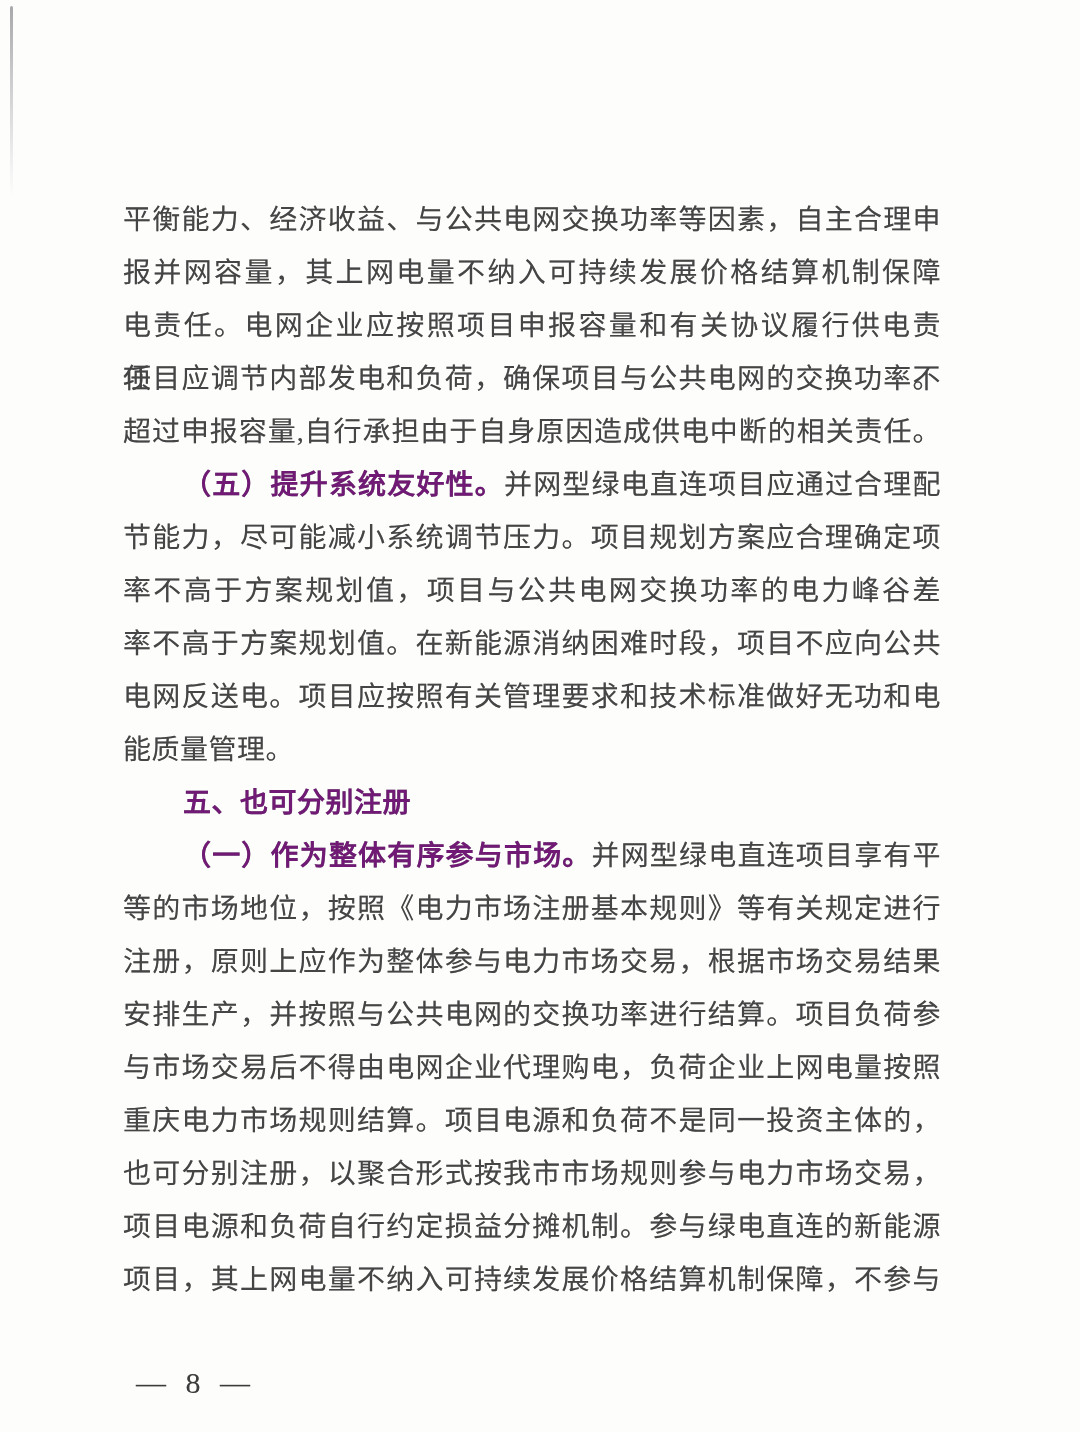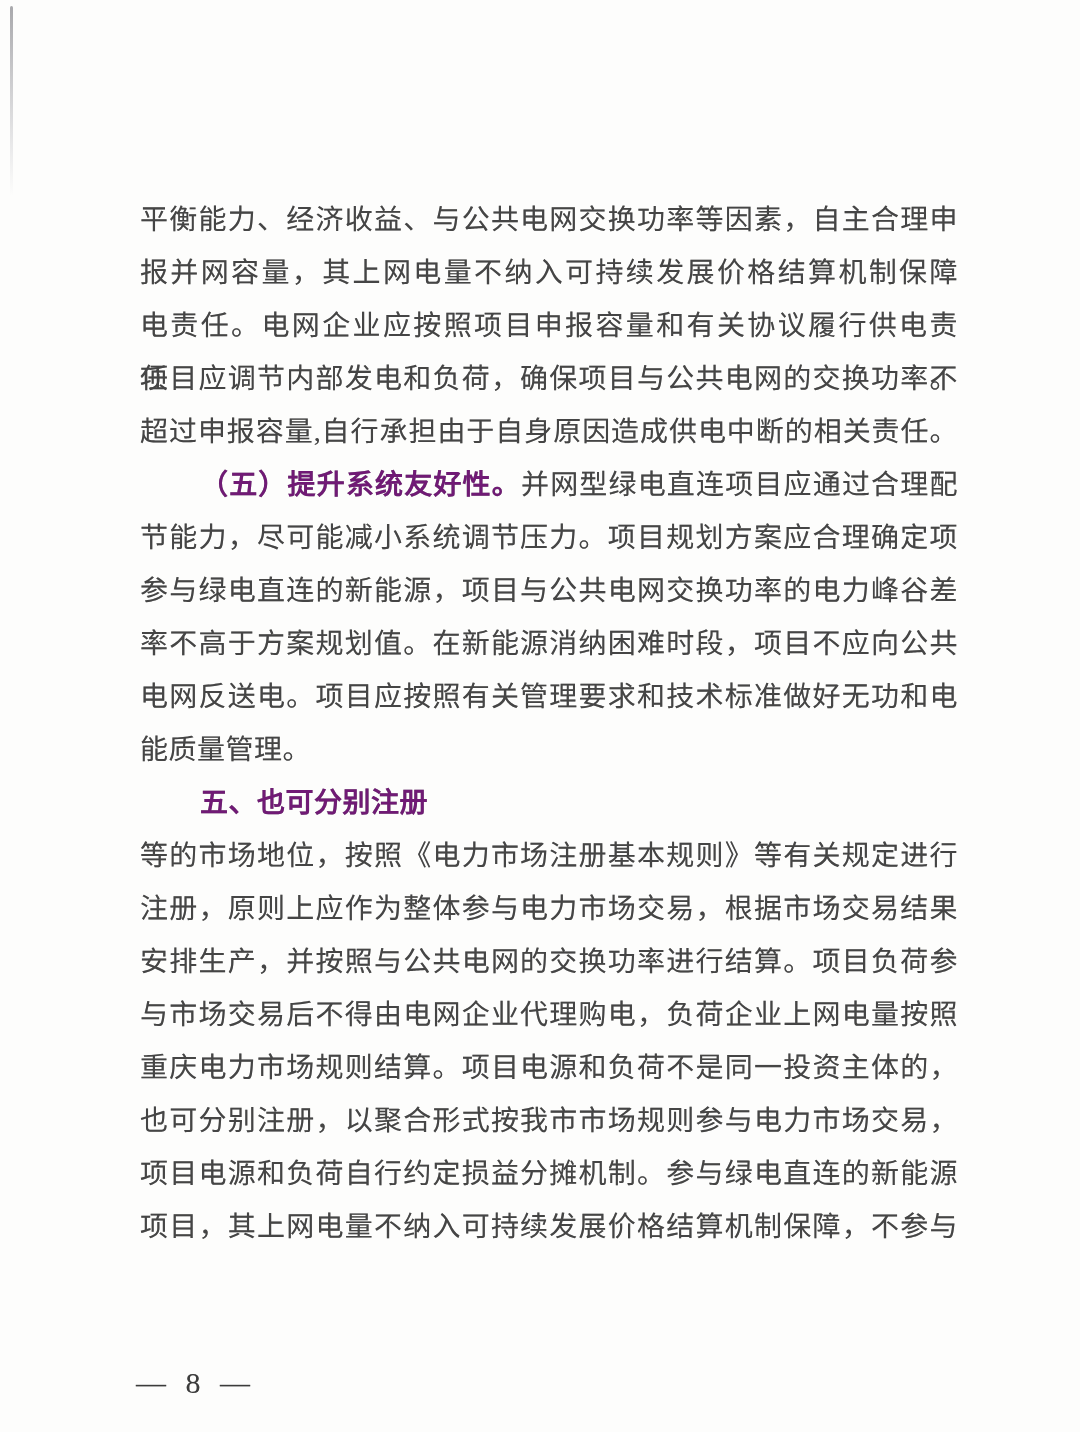--- a/index.html
+++ b/index.html
@@ -26,21 +26,21 @@
     height: 190px;
     background: linear-gradient(to bottom,
       rgba(140,140,145,0.75) 0%,
       rgba(165,165,170,0.55) 40%,
       rgba(190,190,195,0.30) 75%,
       rgba(210,210,215,0.0) 100%);
     border-radius: 2px;
   }
   .text-block {
     position: absolute;
-    left: 140px;
+    left: 123px;
     top: 193px;
     width: 818px;
   }
   .line {
     height: 53px;
     line-height: 53px;
     font-size: 28px;
     color: #454545;
     text-shadow: 0 0 0.6px rgba(80,80,80,0.45);
     white-space: nowrap;
@@ -75,25 +75,26 @@
 <div class="page">
   <div class="scan-line"></div>
   <div class="text-block">
       <div class="line just"><span class="seg">平衡能力、经济收益、与公共电网交换功率等因素，自主合理申</span></div>
       <div class="line just"><span class="seg">报并网容量，其上网电量不纳入可持续发展价格结算机制保障</span></div>
       <div class="line just"><span class="seg">电责任。电网企业应按照项目申报容量和有关协议履行供电责任。</span></div>
       <div class="line just"><span class="seg">项目应调节内部发电和负荷，确保项目与公共电网的交换功率不</span></div>
       <div class="line just"><span class="seg">超过申报容量,自行承担由于自身原因造成供电中断的相关责任。</span></div>
       <div class="line just indent"><span class="seg bold">（五）提升系统友好性。</span><span class="seg">并网型绿电直连项目应通过合理配</span></div>
       <div class="line just"><span class="seg">节能力，尽可能减小系统调节压力。项目规划方案应合理确定项</span></div>
-      <div class="line just"><span class="seg">参与绿电直连的新能源，项目与公共电网交换功率的电力峰谷差</span></div>
+      <div class="line just"><span class="seg">率不高于方案规划值，项目与公共电网交换功率的电力峰谷差</span></div>
       <div class="line just"><span class="seg">率不高于方案规划值。在新能源消纳困难时段，项目不应向公共</span></div>
       <div class="line just"><span class="seg">电网反送电。项目应按照有关管理要求和技术标准做好无功和电</span></div>
       <div class="line"><span class="seg">能质量管理。</span></div>
       <div class="line indent"><span class="seg bold">五、也可分别注册</span></div>
+      <div class="line just indent"><span class="seg bold">（一）作为整体有序参与市场。</span><span class="seg">并网型绿电直连项目享有平</span></div>
       <div class="line just"><span class="seg">等的市场地位，按照《电力市场注册基本规则》等有关规定进行</span></div>
       <div class="line just"><span class="seg">注册，原则上应作为整体参与电力市场交易，根据市场交易结果</span></div>
       <div class="line just"><span class="seg">安排生产，并按照与公共电网的交换功率进行结算。项目负荷参</span></div>
       <div class="line just"><span class="seg">与市场交易后不得由电网企业代理购电，负荷企业上网电量按照</span></div>
       <div class="line just"><span class="seg">重庆电力市场规则结算。项目电源和负荷不是同一投资主体的，</span></div>
       <div class="line just"><span class="seg">也可分别注册，以聚合形式按我市市场规则参与电力市场交易，</span></div>
       <div class="line just"><span class="seg">项目电源和负荷自行约定损益分摊机制。参与绿电直连的新能源</span></div>
       <div class="line just"><span class="seg">项目，其上网电量不纳入可持续发展价格结算机制保障，不参与</span></div>
     </div>
   <div class="footer">— 8 —</div>

